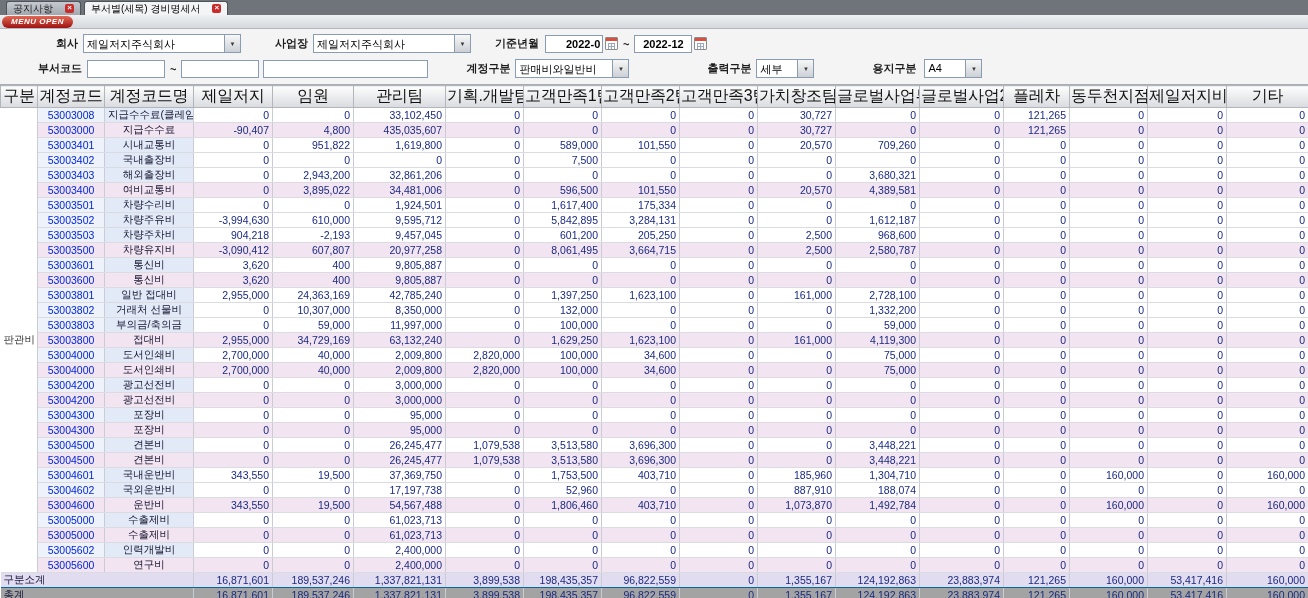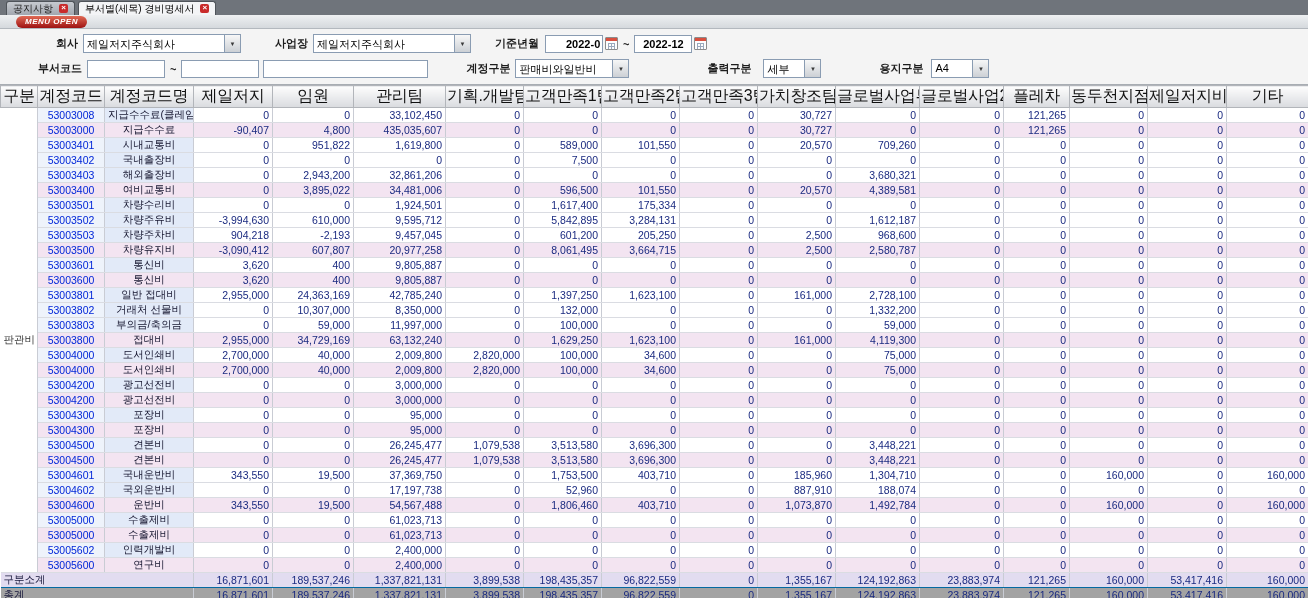--- a/index.html
+++ b/index.html
@@ -1,30 +1,30 @@
 <!DOCTYPE html>
 <html><head>
 <meta charset="utf-8">
 <style>
   * { margin:0; padding:0; box-sizing:border-box; }
   html,body { width:1308px; height:598px; overflow:hidden; }
   body { font-family:"Liberation Sans","DejaVu Sans",sans-serif; font-size:11px; background:#dfe1e4; }
 
   
   .tabbar { height:15px; background:#6f747b; display:flex; align-items:flex-end; padding-left:6px; gap:3px; }
-  .tab { display:flex; align-items:center; gap:6px; height:14px; padding:0 6px; font-size:10px;
+  .tab { display:flex; align-items:center; gap:12px; height:14px; padding:0 6px; font-size:10px;
          border:1px solid #4e5359; border-bottom:none; border-radius:3px 3px 0 0; cursor:default; }
   .tab.inactive { background:linear-gradient(#c6cad0,#a2a7af); color:#222; }
   .tab.active { background:#f3f4f6; color:#000; }
   .tab-close { width:9px; height:9px; background:#c92b2b; color:#fff; font-size:8px; line-height:8px;
                text-align:center; border-radius:2px; font-weight:bold; }
 
   
   .menubar { height:14px; background:linear-gradient(#eef0f2,#d5d9dd); border-bottom:1px solid #b3b8be;
-             display:flex; align-items:center; padding-left:16px; }
+             display:flex; align-items:center; padding-left:2px; }
   .menu-open { background:linear-gradient(#e06a55,#9e1212); color:#fff; font-size:8px; font-style:italic;
                font-weight:bold; padding:1px 9px 2px; border-radius:7px; letter-spacing:.5px; }
 
   
   .filters { background:#f4f4f4; border-bottom:1px solid #a8adb3; padding:2px 0 3px; }
   .frow { display:flex; align-items:center; height:25px; }
   .flabel { font-weight:bold; color:#1d1d1d; font-size:11px; white-space:nowrap; }
   .combo { height:19px; background:#fff; border:1px solid #8a9cb2; display:flex; align-items:stretch; }
   .combo-text { flex:1; padding:2px 0 0 3px; font-size:11px; white-space:nowrap; overflow:hidden; }
   .combo-btn { width:16px; background:linear-gradient(#f7f7f7,#ccd0d5); border-left:1px solid #8a9cb2;
@@ -100,21 +100,21 @@
     <input class="tinput" style="width: 78px; margin-left: 5px;" value="">
     <span class="tilde">~</span>
     <input class="tinput" style="width: 78px;" value="">
     <input class="tinput" style="width: 165px; margin-left: 4px;" value="">
     <span class="flabel" style="margin-left:38px">계정구분</span>
     <div class="combo" style="width:114px;margin-left:5px">
       <span class="combo-text">판매비와일반비</span>
       <span class="combo-btn">▼</span>
     </div>
     <span class="flabel" style="margin-left:78px">출력구분</span>
-    <div class="combo" style="width:58px;margin-left:12px">
+    <div class="combo" style="width:58px;margin-left:5px">
       <span class="combo-text">세부</span>
       <span class="combo-btn">▼</span>
     </div>
     <span class="flabel" style="margin-left:58px">용지구분</span>
     <div class="combo" style="width:58px;margin-left:8px">
       <span class="combo-text">A4</span>
       <span class="combo-btn">▼</span>
     </div>
   </div>
 </div>

